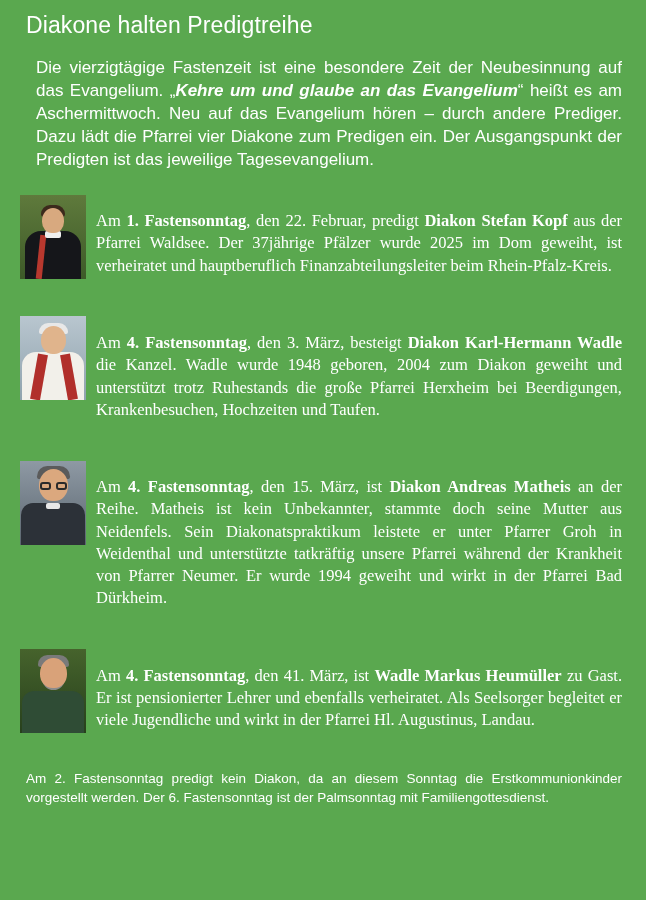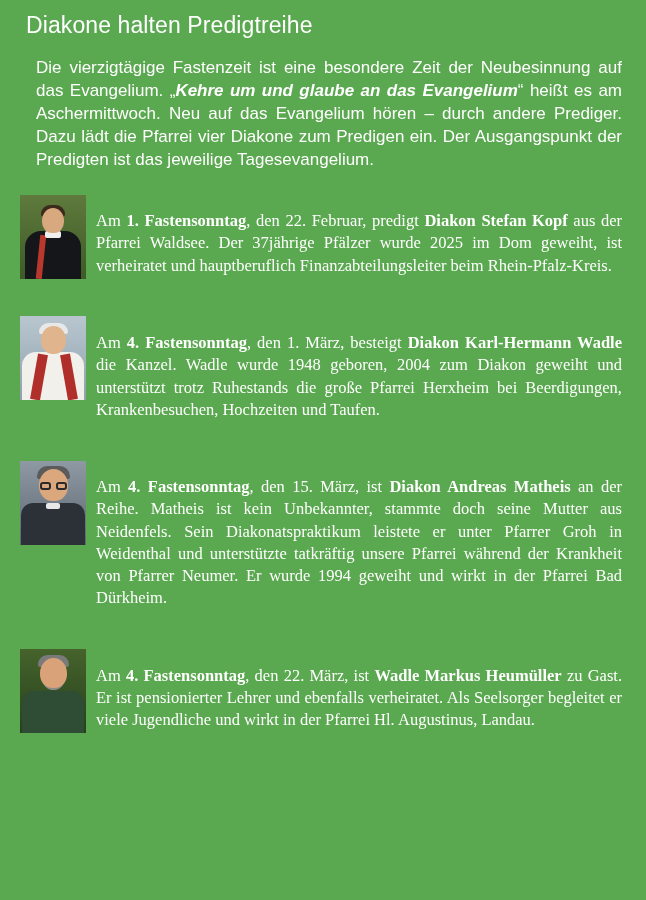--- a/index.html
+++ b/index.html
@@ -126,21 +126,21 @@
 
   <div class="entry">
     <div class="photo p2">
       <div class="ph-bg"></div>
         <div class="body"></div>
         <div class="stole"></div>
         <div class="stole2"></div>
         <div class="hair"></div>
         <div class="head"></div>
     </div>
-    <p class="entry-text"><span>Am </span><b>4. Fastensonntag</b><span>, den 1. März, besteigt </span><b>Diakon Karl-Hermann Wadle</b><span> die Kanzel. Wadle wurde 1948 geboren, 2004 zum Diakon geweiht und unterstützt trotz Ruhestands die große Pfarrei Herxheim bei Beerdigungen, Krankenbesuchen, Hochzeiten und Taufen.</span></p>
+    <p class="entry-text"><span>Am </span><b>4. Fastensonntag</b><span>, den 3. März, besteigt </span><b>Diakon Karl-Hermann Wadle</b><span> die Kanzel. Wadle wurde 1948 geboren, 2004 zum Diakon geweiht und unterstützt trotz Ruhestands die große Pfarrei Herxheim bei Beerdigungen, Krankenbesuchen, Hochzeiten und Taufen.</span></p>
   </div>
 
   <div class="entry">
     <div class="photo p3">
       <div class="ph-bg"></div>
         <div class="body"></div>
         <div class="collar"></div>
         <div class="hair"></div>
         <div class="head"></div>
         <div class="glassL"></div>
@@ -150,17 +150,18 @@
   </div>
 
   <div class="entry">
     <div class="photo p4">
       <div class="ph-bg"></div>
         <div class="body"></div>
         <div class="beard"></div>
         <div class="hair"></div>
         <div class="head"></div>
     </div>
-    <p class="entry-text"><span>Am </span><b>4. Fastensonntag</b><span>, den 22. März, ist </span><b>Wadle Markus Heumüller</b><span> zu Gast. Er ist pensionierter Lehrer und ebenfalls verheiratet. Als Seelsorger begleitet er viele Jugendliche und wirkt in der Pfarrei Hl. Augustinus, Landau.</span></p>
+    <p class="entry-text"><span>Am </span><b>4. Fastensonntag</b><span>, den 41. März, ist </span><b>Wadle Markus Heumüller</b><span> zu Gast. Er ist pensionierter Lehrer und ebenfalls verheiratet. Als Seelsorger begleitet er viele Jugendliche und wirkt in der Pfarrei Hl. Augustinus, Landau.</span></p>
   </div>
 
+  <p class="footnote">Am 2. Fastensonntag predigt kein Diakon, da an diesem Sonntag die Erstkommunionkinder vorgestellt werden.  Der 6. Fastensonntag ist der Palmsonntag mit Familiengottesdienst.</p>
 
 </div>
 
 </body></html>

